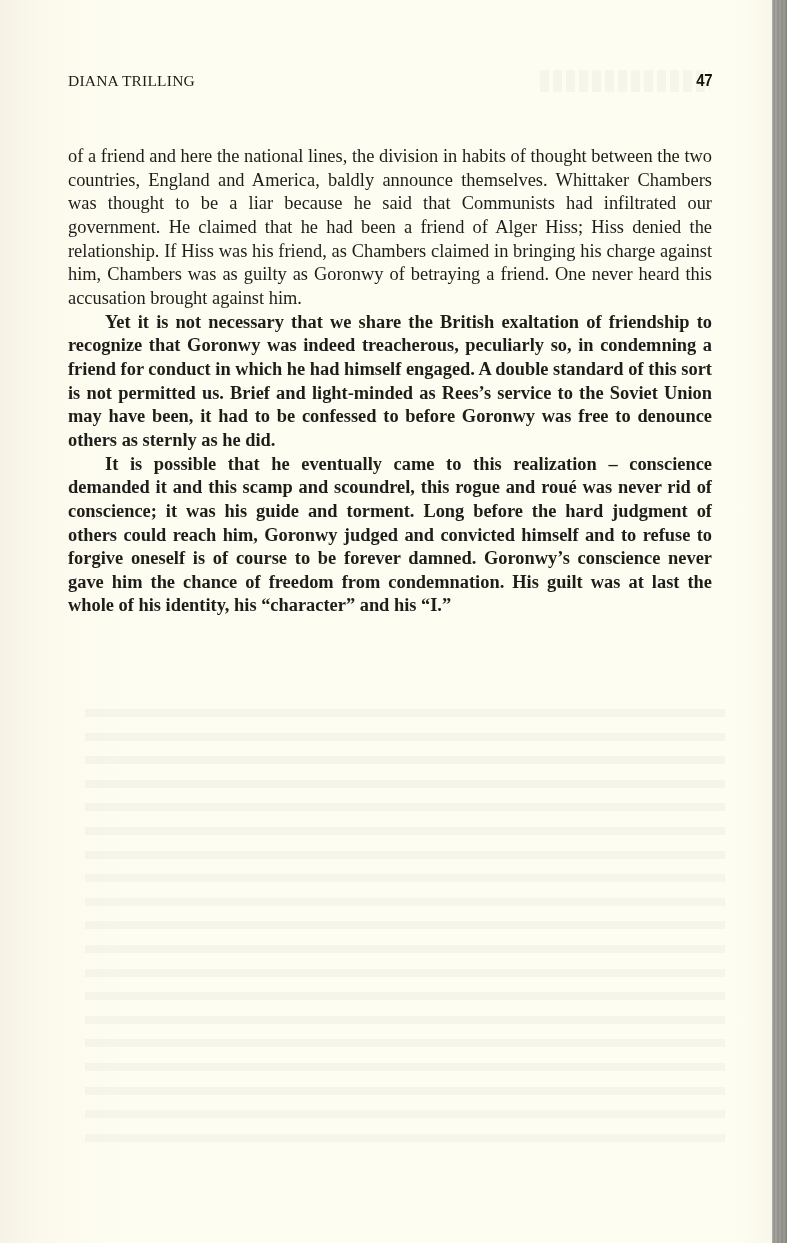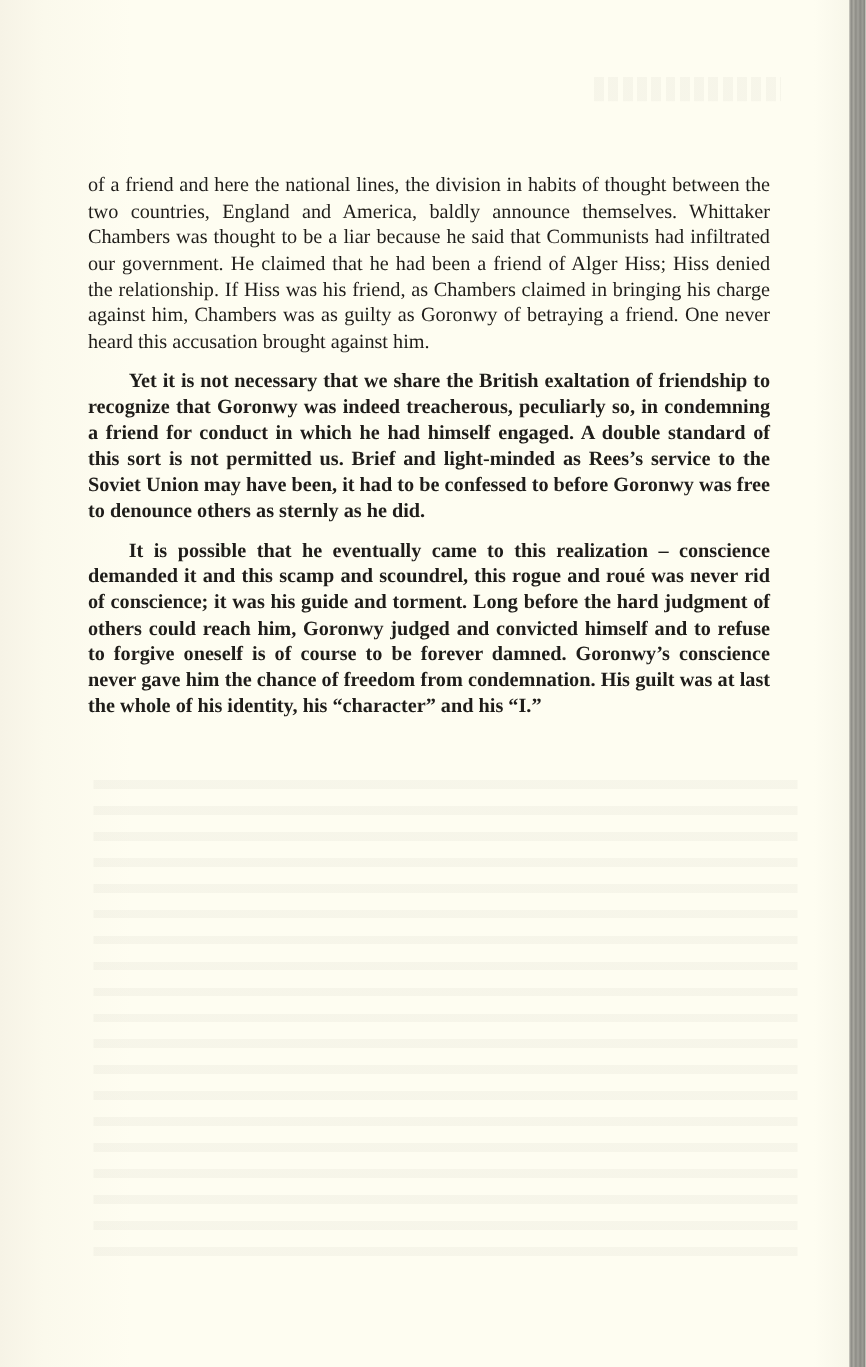--- a/index.html
+++ b/index.html
@@ -61,21 +61,21 @@
       position: absolute;
       top: 145px;
       left: 68px;
       width: 644px;
       font-size: 18.4px;
       line-height: 23.65px;
       text-align: justify;
       hyphens: none;
     }
     .body-text p {
-      margin: 12px;
+      margin: 0;
     }
     .body-text p.indent {
       text-indent: 37px;
       font-weight: bold;
     }
     .bleed {
       position: absolute;
       left: 85px;
       top: 700px;
       width: 640px;
@@ -92,20 +92,24 @@
       opacity: 0.05;
       background: repeating-linear-gradient(to right, #6a6658 0px, #6a6658 9px, transparent 9px, transparent 13px);
     }
   </style>
 </head>
 <body>
 
 <div class="page">
   <div class="bleed-top"></div>
 
+  <div class="running-head">
+    <span class="head-title">DIANA TRILLING</span>
+    <span class="head-page">47</span>
+  </div>
 
   <div class="body-text">
     <p class="">of a friend and here the national lines, the division in habits of thought between the two countries, England and America, baldly announce themselves. Whittaker Chambers was thought to be a liar because he said that Communists had infiltrated our government. He claimed that he had been a friend of Alger Hiss; Hiss denied the relationship. If Hiss was his friend, as Chambers claimed in bringing his charge against him, Chambers was as guilty as Goronwy of betraying a friend. One never heard this accusation brought against him.</p>
     <p class="indent">Yet it is not necessary that we share the British exaltation of friendship to recognize that Goronwy was indeed treacherous, peculiarly so, in condemning a friend for conduct in which he had himself engaged. A double standard of this sort is not permitted us. Brief and light-minded as Rees’s service to the Soviet Union may have been, it had to be confessed to before Goronwy was free to denounce others as sternly as he did.</p>
     <p class="indent">It is possible that he eventually came to this realization – conscience demanded it and this scamp and scoundrel, this rogue and roué was never rid of conscience; it was his guide and torment. Long before the hard judgment of others could reach him, Goronwy judged and convicted himself and to refuse to forgive oneself is of course to be forever damned. Goronwy’s conscience never gave him the chance of freedom from condemnation. His guilt was at last the whole of his identity, his “character” and his “I.”</p>
   </div>
 
   <div class="bleed"></div>
 </div>
 

